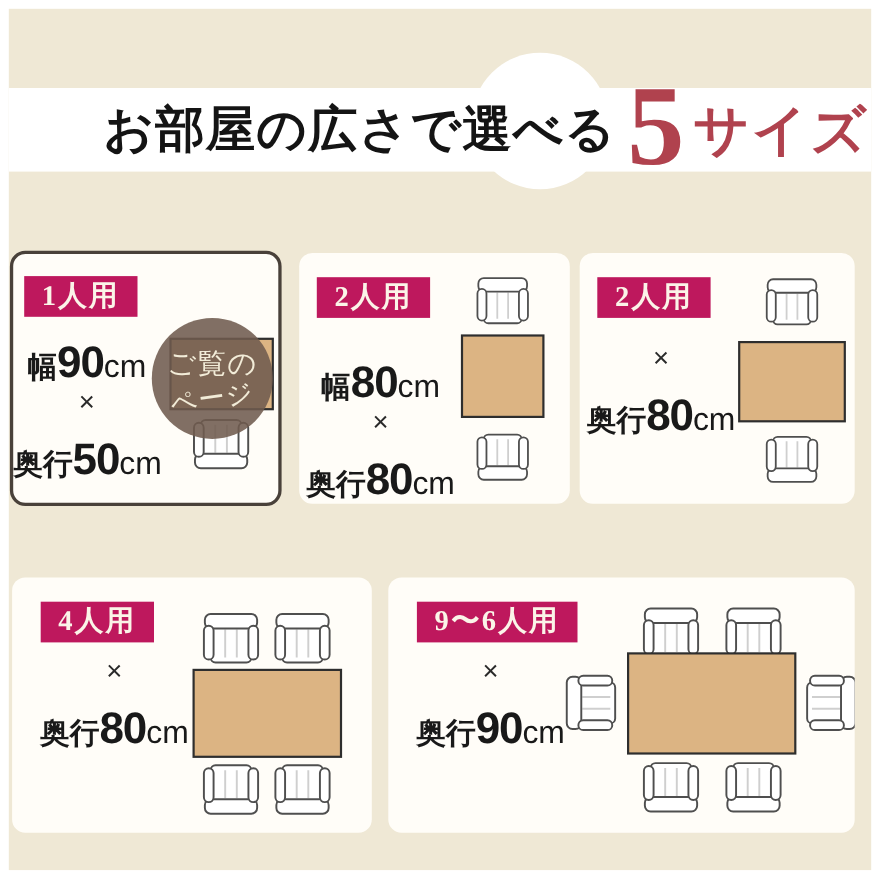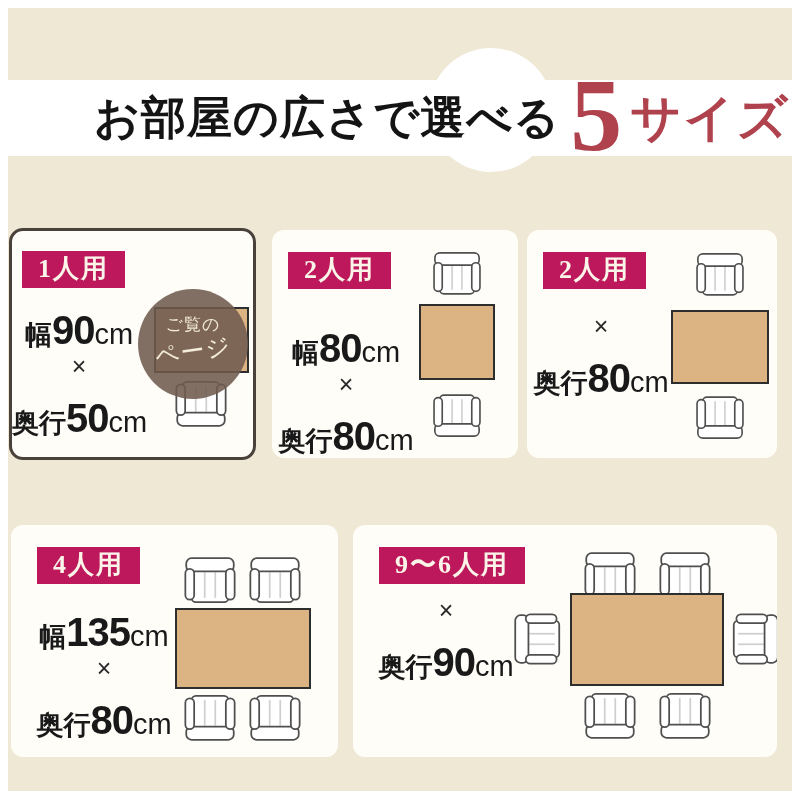--- a/index.html
+++ b/index.html
@@ -42,21 +42,21 @@
   .dim-x{font-size:25px;font-weight:300;color:#2a2a2a;line-height:1.15;margin:1px 0;}
 
   svg.illus{position:absolute;left:0;top:0;z-index:1;}
 
   .badge{
     position:absolute;left:126px;top:58px;width:110px;height:110px;border-radius:50%;
     background:rgba(111,91,78,0.88);z-index:3;text-align:center;
     font-family:"Liberation Serif","DejaVu Serif",serif;color:#f2ecd8;
     box-sizing:border-box;padding-top:25px;
   }
-  .badge-line1{font-size:17px;line-height:1.3;letter-spacing:1px;}
+  .badge-line1{font-size:26px;line-height:1.3;letter-spacing:1px;}
   .badge-line2{font-size:24px;line-height:1.3;letter-spacing:1px;transform:rotate(-8deg);}
 </style>
 </head>
 <body>
 
 <svg width="0" height="0" style="position:absolute" aria-hidden="true">
   <defs>
     <g id="chair-shape" fill="#ffffff" stroke="#4f4f4f" stroke-width="2">
       <rect x="7" y="9" width="42" height="41" rx="5"></rect>
       <line x1="22" y1="16" x2="22" y2="45" stroke="#cfcfcf"></line>
@@ -133,21 +133,20 @@
     <use href="#chair-shape" transform="translate(199,57) scale(0.88) translate(-28,-27)"></use>
     <use href="#chair-shape" transform="translate(264,57) scale(0.88) translate(-28,-27)"></use>
     <rect x="165" y="84" width="134" height="79" fill="#dcb483" stroke="#2e2e2e" stroke-width="2"></rect>
     <use href="#chair-shape" transform="translate(199,191) rotate(180) scale(0.88) translate(-28,-27)"></use>
     <use href="#chair-shape" transform="translate(264,191) rotate(180) scale(0.88) translate(-28,-27)"></use>
   </svg>
   <div class="size-label">
     <span>4人用</span>
   </div>
   <div class="dims">
-    <div class="dim-line"><span class="dl">幅</span><span class="dn">135</span><span class="du">cm</span></div>
     <div class="dim-x">×</div>
     <div class="dim-line"><span class="dl">奥行</span><span class="dn">80</span><span class="du">cm</span></div>
   </div>
 </div>
 
 <div class="card card5">
   <svg class="illus" width="424" height="232" viewBox="0 0 424 232">
     <use href="#chair-shape" transform="translate(257,52) scale(0.88) translate(-28,-27)"></use>
     <use href="#chair-shape" transform="translate(332,52) scale(0.88) translate(-28,-27)"></use>
     <use href="#chair-shape" transform="translate(186,114) rotate(-90) scale(0.88) translate(-28,-27)"></use>

